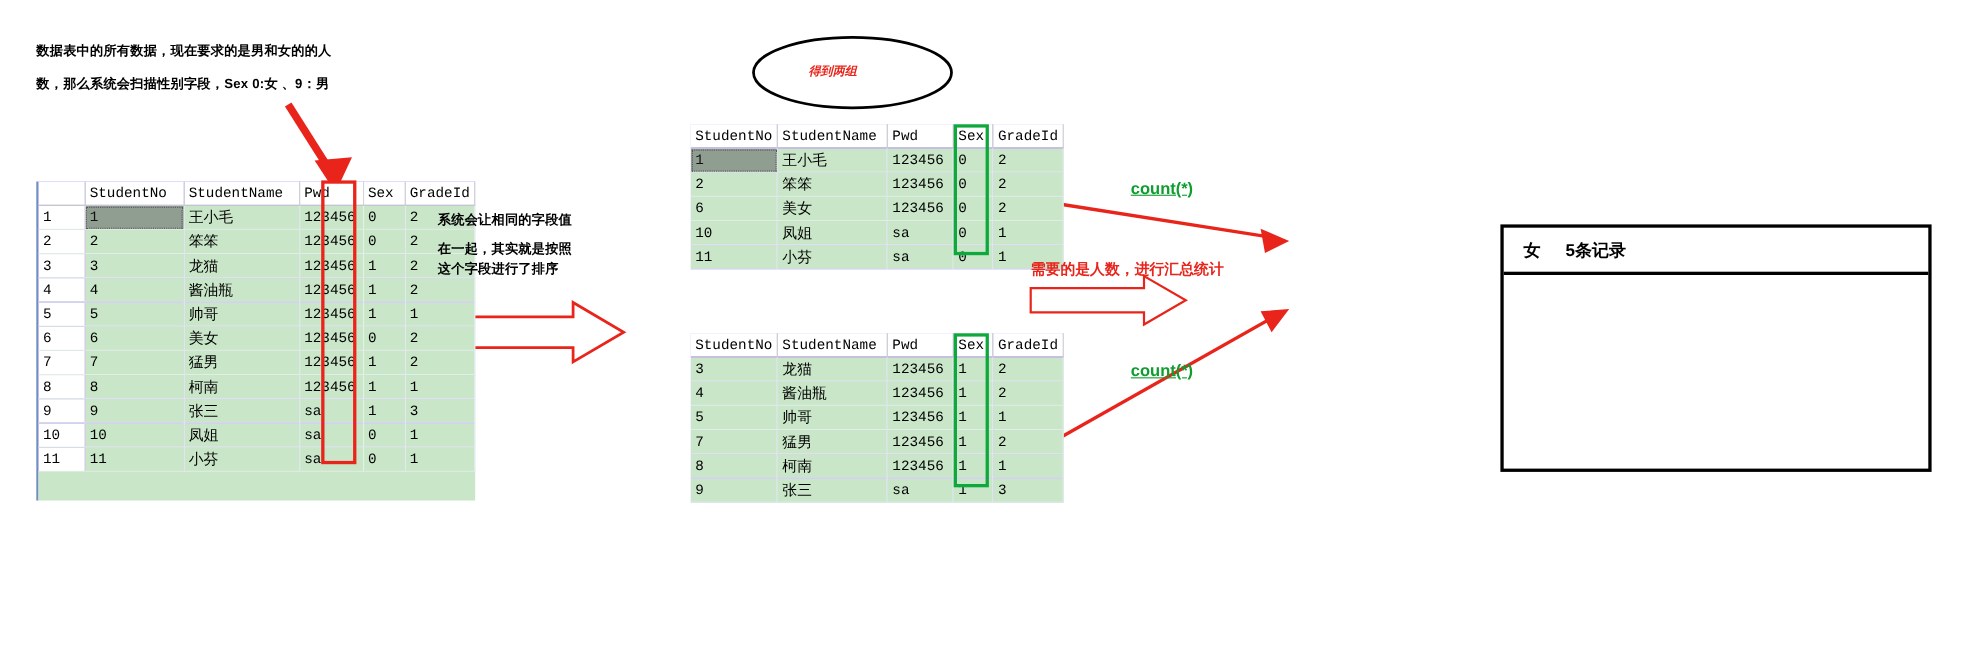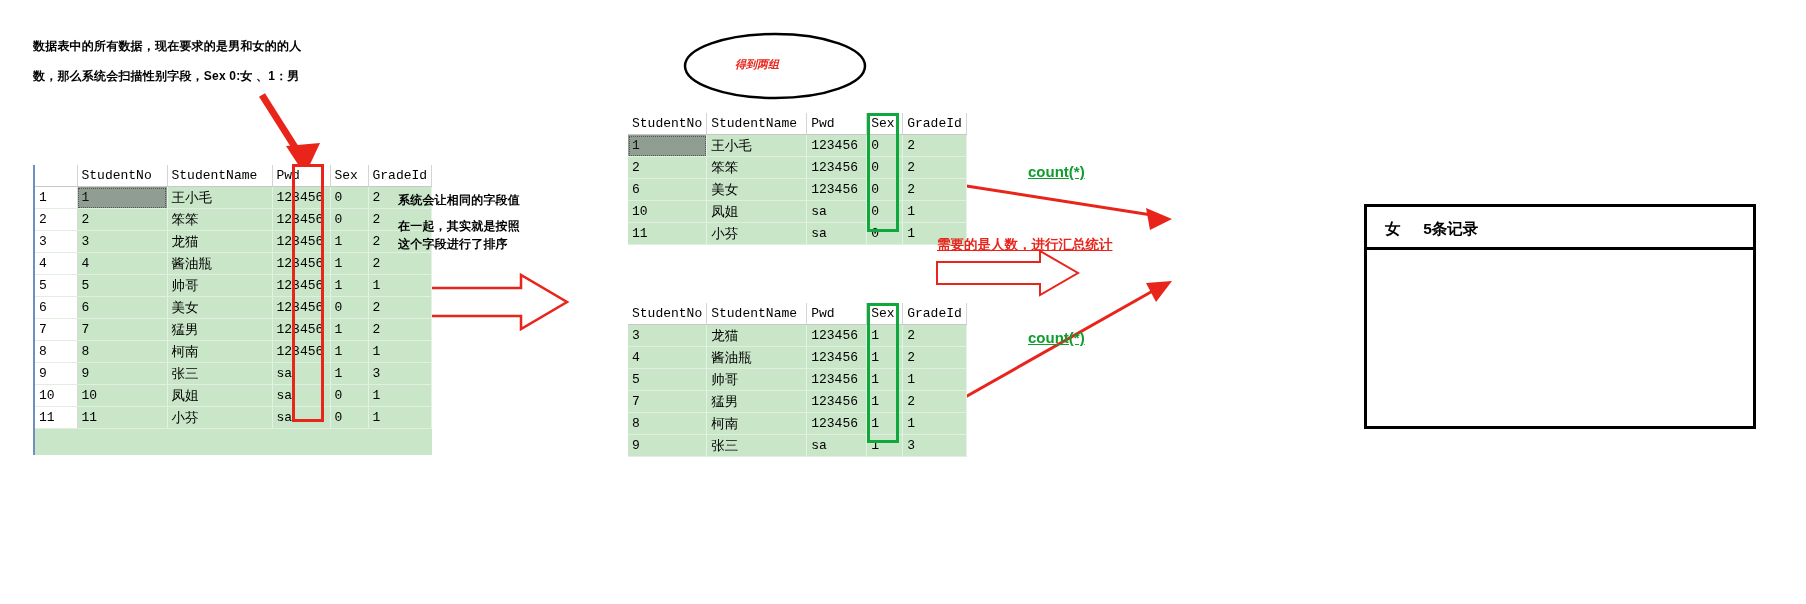--- a/index.html
+++ b/index.html
@@ -188,21 +188,21 @@
     <path d="M960,400 L1158,288" stroke="#e8241b" stroke-width="3" fill="none"></path>
     <path d="M1172,281 L1146,283 L1156,302 Z" fill="#e8241b"></path>
   </g>
 
   <g>
     <path d="M937,262 L1040,262 L1040,251 L1078,273 L1040,295 L1040,284 L937,284 Z" fill="#ffffff" stroke="#e8241b" stroke-width="2" stroke-linejoin="miter"></path>
   </g>
 </svg>
 
 <div class="abs note" style="left:33px; top:33px;">数据表中的所有数据，现在要求的是男和女的的人</div>
-<div class="abs note" style="left:33px; top:63px;">数，那么系统会扫描性别字段，Sex 0:女 、1：男</div>
+<div class="abs note" style="left:33px; top:63px;">数，那么系统会扫描性别字段，Sex 0:女 、9：男</div>
 
 <div class="abs" id="left-grid-wrap">
   <table class="grid">
     <colgroup>
       <col style="width:42px">
         <col style="width:90px">
         <col style="width:105px">
       <col style="width:58px">
         <col style="width:38px">
         <col style="width:62px">
@@ -440,21 +440,21 @@
         <td>3</td>
       </tr>
     </tbody>
   </table>
 </div>
 <div class="abs green-col-box" style="left:867px; top:303px; width:32px; height:140px;"></div>
 
 <div class="abs count-label" style="left:1028px; top:163px;">count(*)</div>
 <div class="abs count-label" style="left:1028px; top:329px;">count(*)</div>
 
-<div class="abs red-label" style="left:937px; top:236px;text-decoration:underline;">需要的是人数，进行汇总统计</div>
+<div class="abs red-label" style="left:937px; top:236px;">需要的是人数，进行汇总统计</div>
 
 <div class="abs" id="result-box">
   <div class="rb-row">
     <span>女</span>
     <span class="gap"></span>
     <span>5条记录</span>
   </div>
   <div class="rb-empty"></div>
 </div>
 

